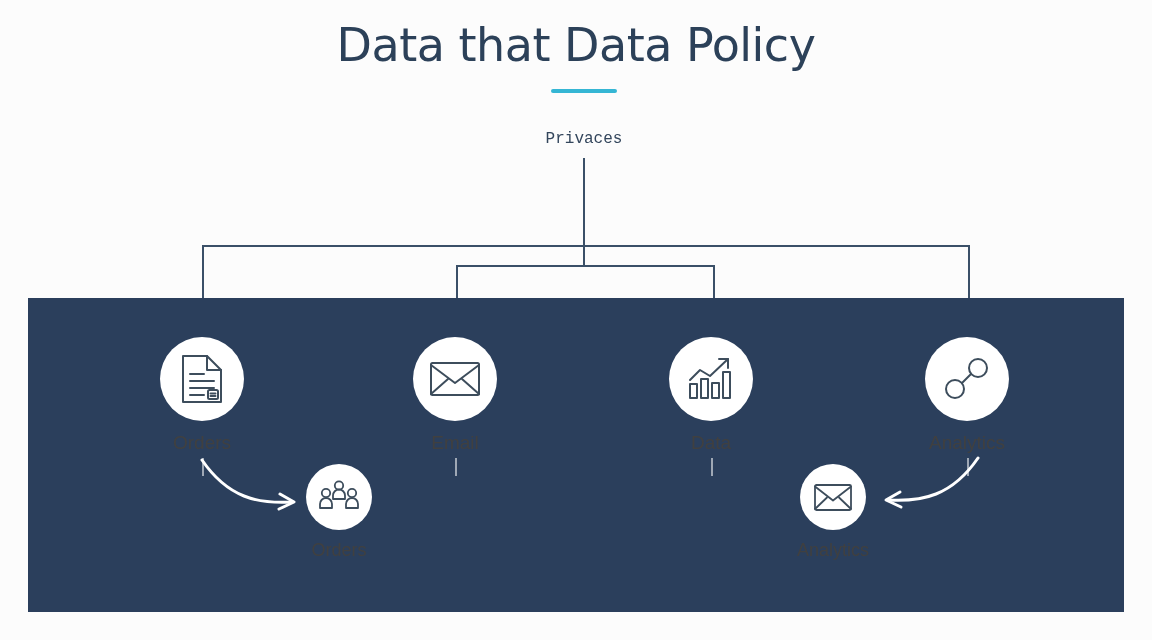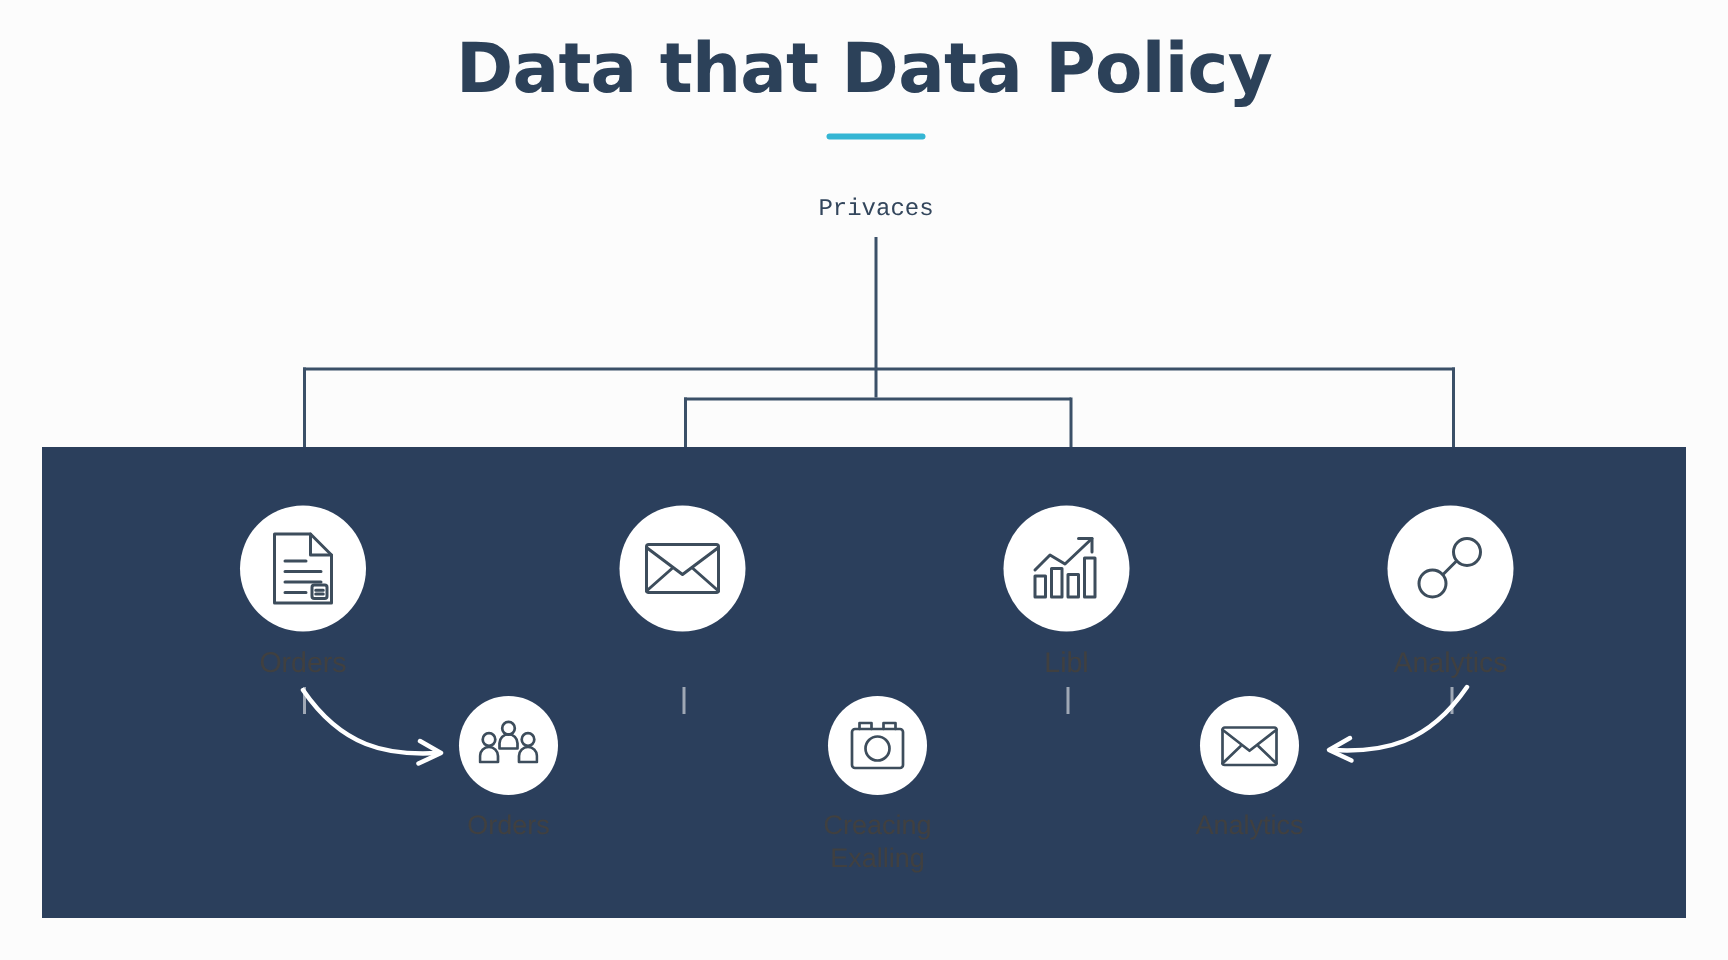--- a/index.html
+++ b/index.html
@@ -8,21 +8,21 @@
     background: #ffffff;
     font-family: "Liberation Sans", sans-serif;
     overflow: hidden;
   }
   #stage { position: relative; width: 1152px; height: 640px; background: #fcfcfc; }
 
   
   .title {
     position: absolute; left: 0; top: 18px; width: 1152px;
     text-align: center;
-    font-size: 46px; font-weight: bold; letter-spacing: -0.5px;
+    font-size: 46px; font-weight: normal; letter-spacing: -0.5px;
     color: #2c4159;
     font-family: "DejaVu Sans", sans-serif;
   }
   .title-rule {
     position: absolute; left: 551px; top: 89px;
     width: 66px; height: 4px; border-radius: 2px;
     background: #35b6d4;
   }
 
   
@@ -107,35 +107,36 @@
   <div class="stub" style="left:202px; top:458px;"></div>
 
   <div class="node row1" style="left:365px; top:337px;">
     <div class="bubble">
       <svg width="52" height="40" viewBox="0 0 52 40" fill="none" stroke="#3d4d5c" stroke-width="2" stroke-linejoin="round" stroke-linecap="round">
         <rect x="2" y="4" width="48" height="32" rx="1.5"></rect>
         <path d="M2 6 L26 24 L50 6"></path>
         <path d="M2 35 L19 20 M50 35 L33 20"></path>
       </svg>
     </div>
+    <div class="node-label">Email</div>
   </div>
   <div class="stub" style="left:455px; top:458px;"></div>
 
   <div class="node row1" style="left:621px; top:337px;">
     <div class="bubble">
       <svg width="50" height="46" viewBox="0 0 50 46" fill="none" stroke="#3d4d5c" stroke-width="2" stroke-linejoin="round" stroke-linecap="round">
         <path d="M4 42 V28 h7 v14 Z"></path>
         <path d="M15 42 V23 h7 v19 Z"></path>
         <path d="M26 42 V27 h7 v15 Z"></path>
         <path d="M37 42 V16 h7 v26 Z"></path>
         <path d="M4 24 L14 14 L24 20 L42 3"></path>
         <path d="M33 3 h9 v9"></path>
       </svg>
     </div>
-    <div class="node-label">Libl</div>
+    <div class="node-label">Data</div>
   </div>
   <div class="stub" style="left:711px; top:458px;"></div>
 
   <div class="node row1" style="left:877px; top:337px;">
     <div class="bubble">
       <svg width="48" height="46" viewBox="0 0 48 46" fill="none" stroke="#3d4d5c" stroke-width="2" stroke-linejoin="round" stroke-linecap="round">
         <circle cx="12" cy="33" r="9"></circle>
         <circle cx="35" cy="12" r="9"></circle>
         <path d="M19 27 L28 18"></path>
       </svg>
@@ -151,32 +152,20 @@
         <path d="M14 19 v-3.5 a6 6 0 0 1 12 0 V19 Z"></path>
         <circle cx="7" cy="13" r="4.2"></circle>
         <path d="M1 28 v-4 a6 6 0 0 1 12 0 v4 Z"></path>
         <circle cx="33" cy="13" r="4.2"></circle>
         <path d="M27 28 v-4 a6 6 0 0 1 12 0 v4 Z"></path>
       </svg>
     </div>
     <div class="node-label small">Orders</div>
   </div>
 
-  <div class="node row2" style="left:500px; top:464px;">
-    <div class="bubble">
-      <svg width="38" height="34" viewBox="0 0 38 34" fill="none" stroke="#3d4d5c" stroke-width="1.8" stroke-linejoin="round" stroke-linecap="round">
-        <rect x="2" y="6" width="34" height="26" rx="2"></rect>
-        <path d="M7 6 V2 h8 v4"></path>
-        <path d="M23 6 V2 h8 v4"></path>
-        <circle cx="19" cy="19" r="8"></circle>
-      </svg>
-    </div>
-    <div class="node-label small">Creacing
-Exalling</div>
-  </div>
 
   <div class="node row2" style="left:748px; top:464px;">
     <div class="bubble">
       <svg width="40" height="31" viewBox="0 0 40 31" fill="none" stroke="#3d4d5c" stroke-width="1.8" stroke-linejoin="round" stroke-linecap="round">
         <rect x="2" y="3" width="36" height="25" rx="1.5"></rect>
         <path d="M2 4.5 L20 18.5 L38 4.5"></path>
         <path d="M2 27 L14 15.5 M38 27 L26 15.5"></path>
       </svg>
     </div>
     <div class="node-label small">Analytics</div>

